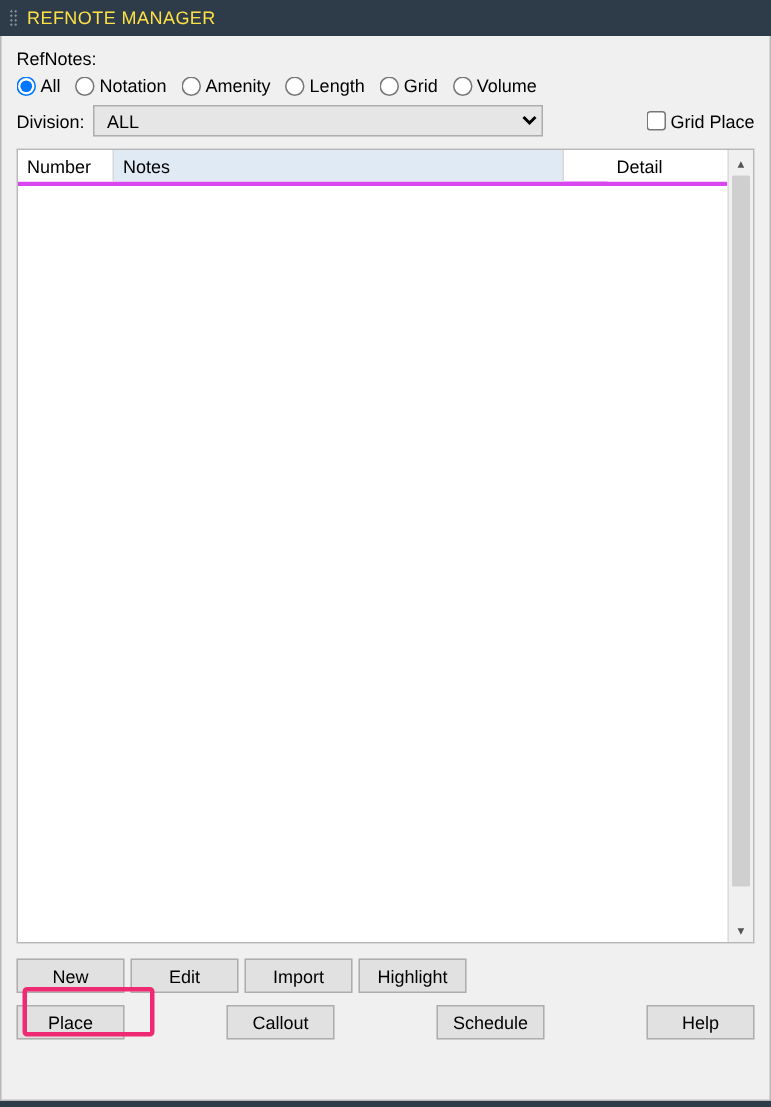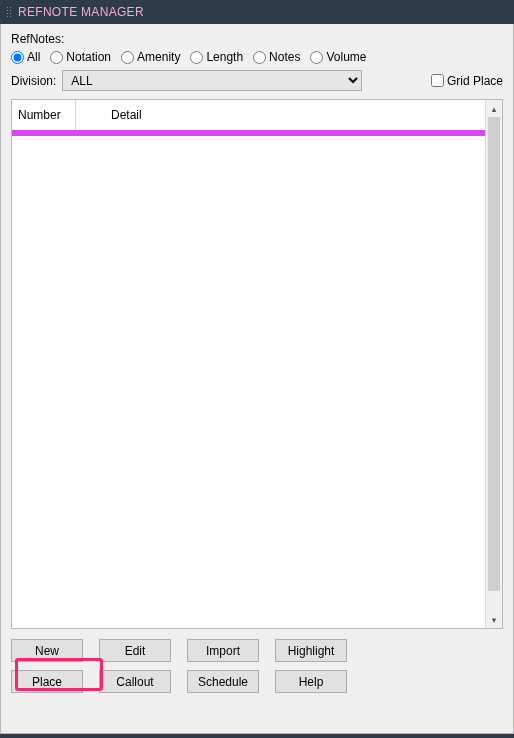--- a/index.html
+++ b/index.html
@@ -9,21 +9,21 @@
     font-size: 12px;
     background: #f0f0f0;
     width: 514px;
     height: 738px;
     overflow: hidden;
     position: relative;
   }
   .titlebar {
     height: 24px;
     background: #2e3b49;
-    color: #f9a8d4;
+    color: #fde047;
     display: flex;
     align-items: center;
     padding: 0 6px;
     font-size: 12px;
     letter-spacing: 0.3px;
   }
   .grip {
     display: inline-block;
     width: 6px;
     height: 12px;
@@ -91,22 +91,22 @@
     height: 530px;
     position: relative;
     display: flex;
   }
   .table-main {
     flex: 1 1 auto;
     overflow: hidden;
   }
   .thead {
     display: flex;
-    height: 36px;
-    border-bottom: 6px solid #d946ef;
+    height: 24px;
+    border-bottom: 3px solid #d946ef;
     background: #ffffff;
     font-size: 12px;
   }
   .th {
     padding: 2px 6px;
     border-right: 1px solid #d8d8d8;
     display: flex;
     align-items: center;
     overflow: hidden;
     white-space: nowrap;
@@ -137,24 +137,24 @@
   .vscroll .thumb {
     position: absolute;
     left: 2px; right: 2px;
     top: 0;
     height: 96%;
     background: #cfcfcf;
     border-radius: 1px;
   }
   .button-row {
     display: flex;
-    gap: 16px;
+    gap: 4px;
     margin-top: 10px;
   }
-  .button-row.right { justify-content: flex-start; margin-top: 8px; }
+  .button-row.right { justify-content: space-between; margin-top: 8px; }
   button.winbtn {
     height: 23px;
     min-width: 72px;
     padding: 0 10px;
     font-family: inherit;
     font-size: 12px;
     background: #e1e1e1;
     border: 1px solid #adadad;
     cursor: default;
     color: #000;
@@ -200,21 +200,21 @@
     <label class="radio-item">
       <input type="radio" name="filter" style="">
       <span>Amenity</span>
     </label>
     <label class="radio-item">
       <input type="radio" name="filter" style="">
       <span>Length</span>
     </label>
     <label class="radio-item">
       <input type="radio" name="filter" style="">
-      <span>Notes</span>
+      <span>Grid</span>
     </label>
     <label class="radio-item">
       <input type="radio" name="filter" style="">
       <span>Volume</span>
     </label>
   </div>
 
   <div class="division-row">
     <span>Division:</span>
     <select>
@@ -224,20 +224,23 @@
       <input type="checkbox" style="">
       <span>Grid Place</span>
     </label>
   </div>
 
   <div class="table-wrap">
     <div class="table-main">
       <div class="thead">
         <div class="th th-number">
             <span>Number</span>
+          </div>
+        <div class="th th-notes">
+            <span>Notes</span>
           </div>
         <div class="th th-detail">
             <span>Detail</span>
           </div>
       </div>
       <div class="tbody"></div>
     </div>
     <div class="vscroll">
       <div class="arrow">▴</div>
       <div class="track">

